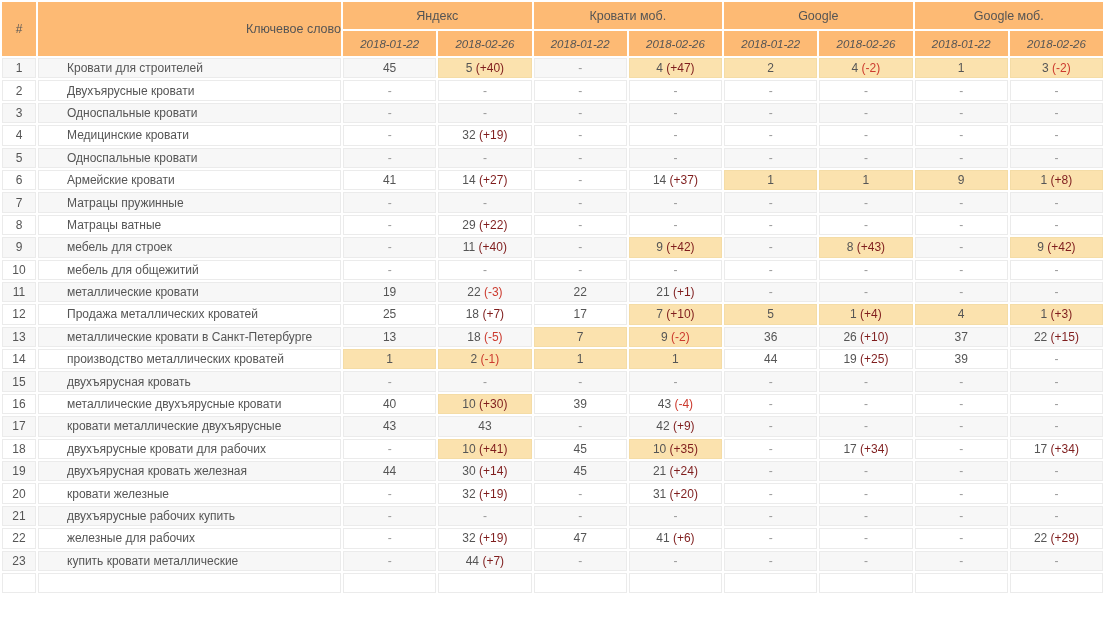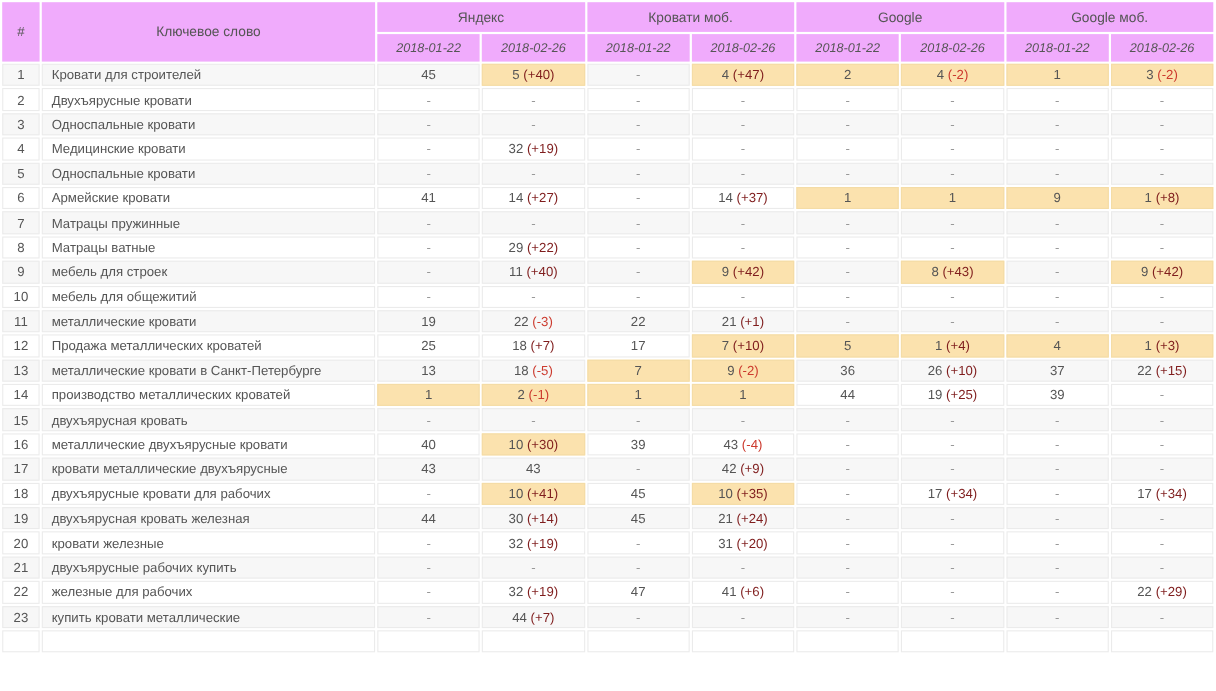--- a/index.html
+++ b/index.html
@@ -8,45 +8,45 @@
     width: 1105px; height: 628px; overflow: hidden; background: #ffffff;
     position: relative;
   }
   table.rank-table {
     border-collapse: separate;
     border-spacing: 2px;
     table-layout: fixed;
     width: 1105px;
   }
   th {
-    background: #f0abfc;
+    background: #fdba74;
     color: #555555;
     font-weight: normal;
     text-align: center;
     padding: 0;
     box-sizing: border-box;
   }
   th.group-th { height: 27px; font-size: 12.5px; }
   th.date-th  { height: 25px; font-size: 11.5px; font-style: italic; }
   th.num-th   { font-size: 12px; }
-  th.kw-th    { font-size: 12.5px; }
+  th.kw-th    { font-size: 12.5px; text-align: right; }
   tbody td {
     height: 20.4px;
     padding: 0;
     box-sizing: border-box;
     border: 1px solid #ebebeb;
     font-size: 12px;
     color: #555555;
     text-align: center;
     white-space: nowrap;
     overflow: hidden;
   }
   tr.r-odd  td { background: #f7f7f7; }
   tr.r-even td { background: #ffffff; }
-  tbody td.kw { text-align: left; padding-left: 8px; }
+  tbody td.kw { text-align: left; padding-left: 28px; }
   tbody tr td.hl { background: #fbe2ae; border-color: #f4dca6; }
   td .dash { color: #999999; }
   td .chg.pos { color: #7f1d1d; }
   td .chg.neg { color: #cc3a2e; }
 </style>
 </head>
 <body>
 
 <div class="screen">
   <table class="rank-table">

